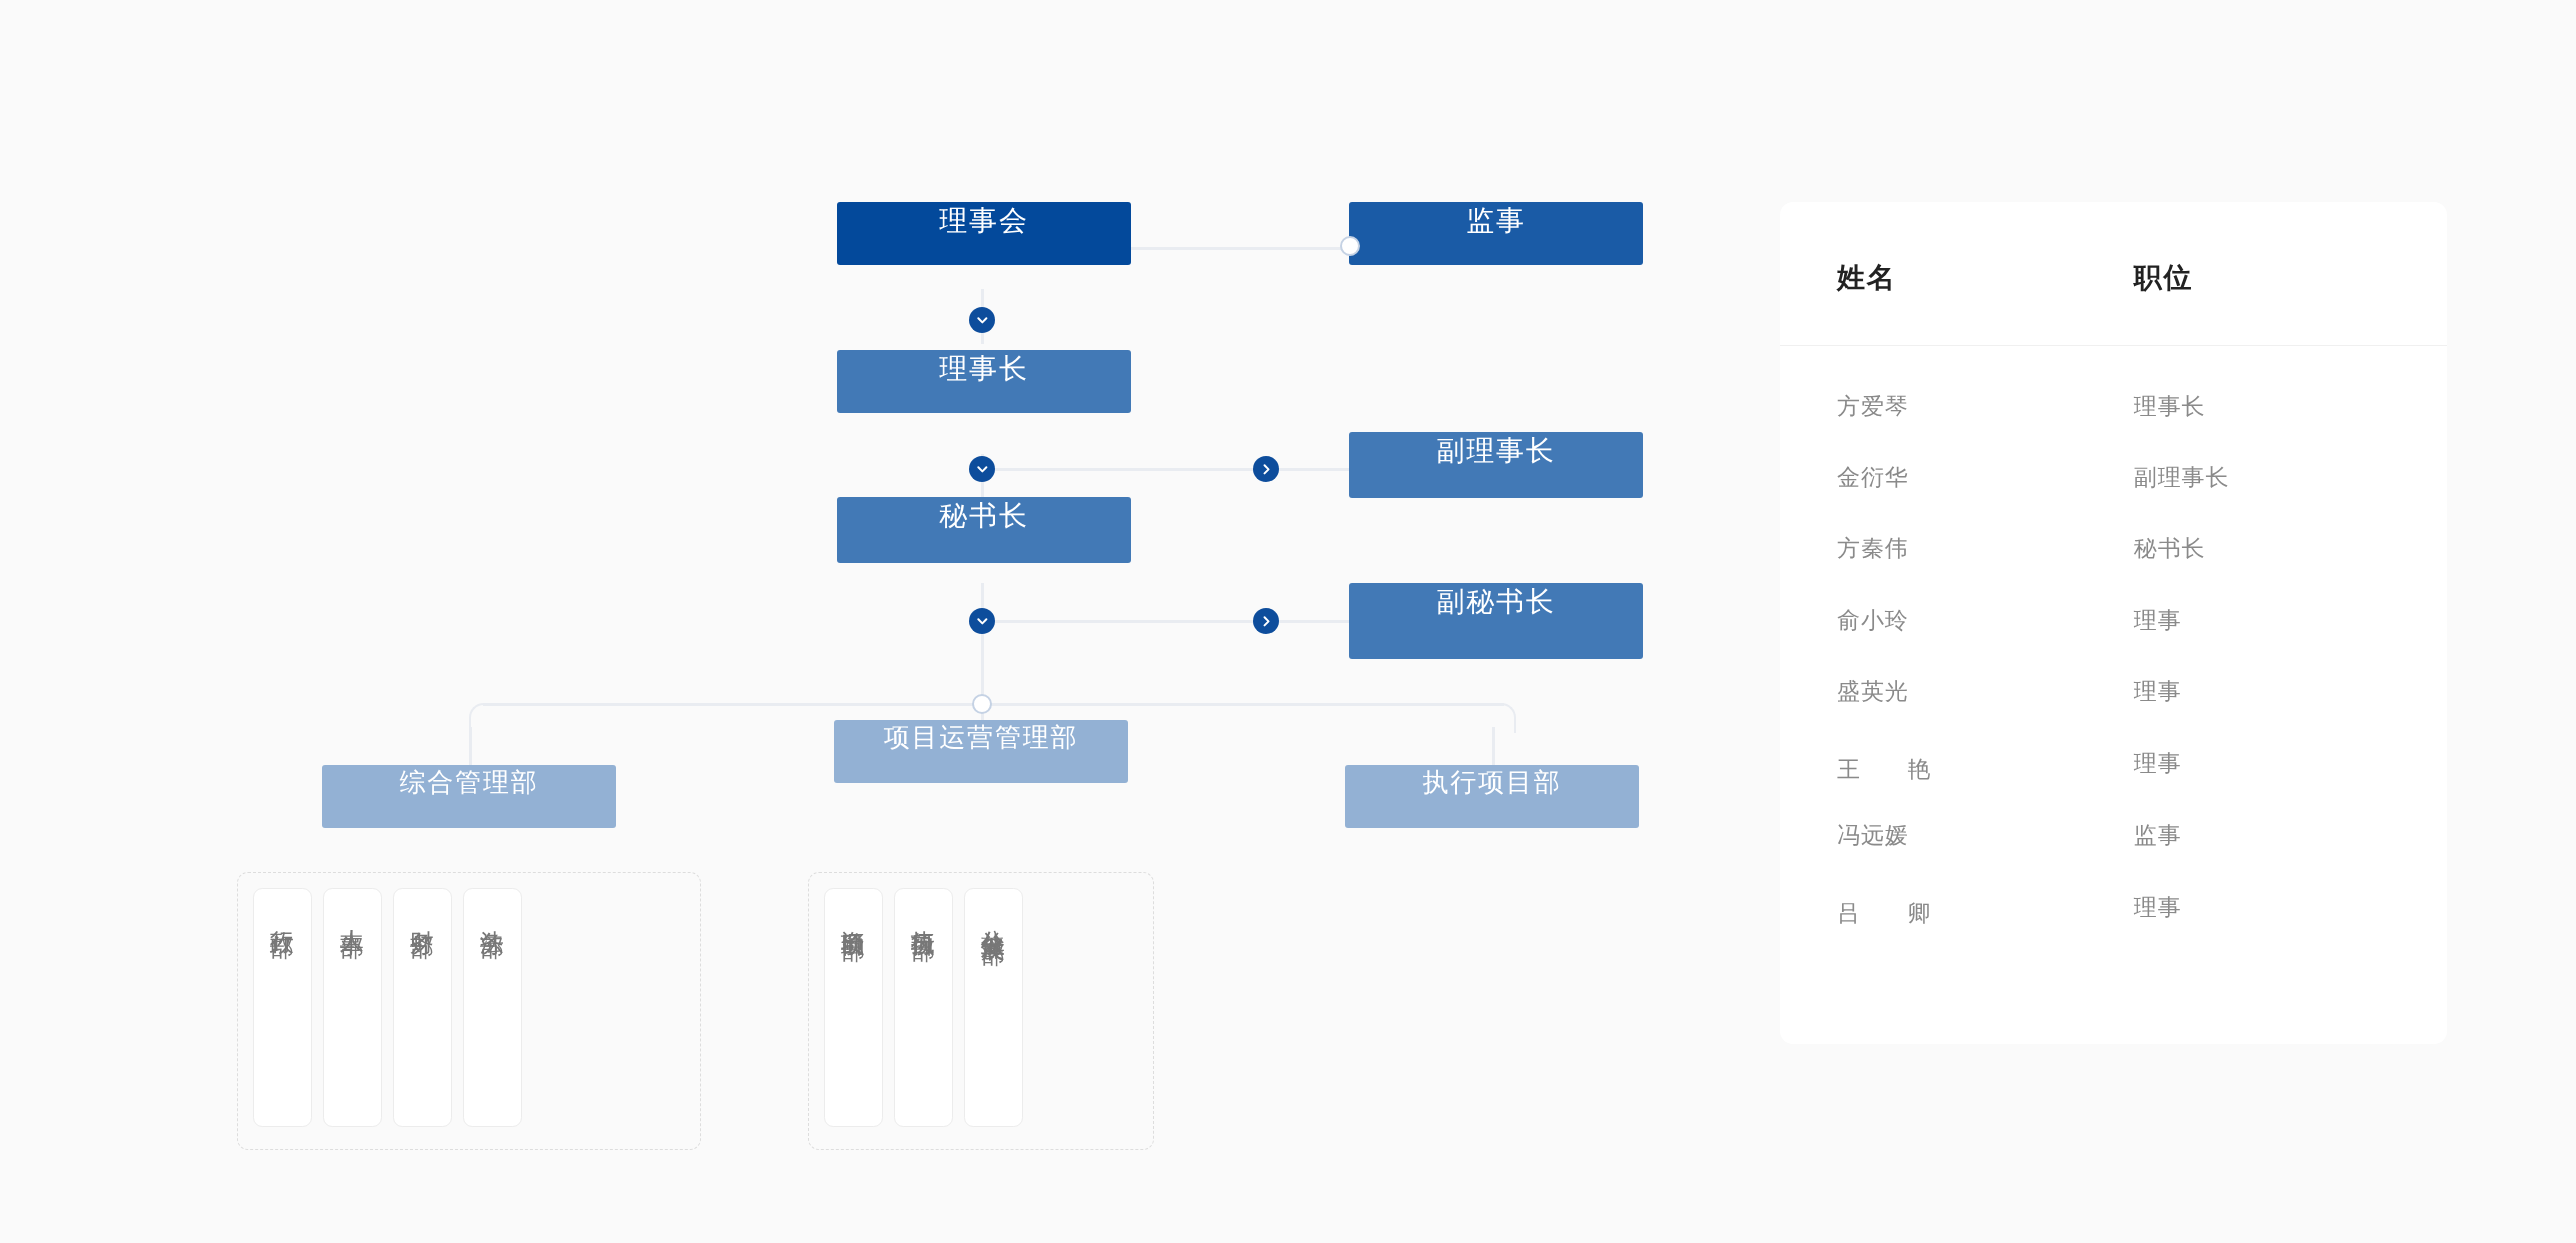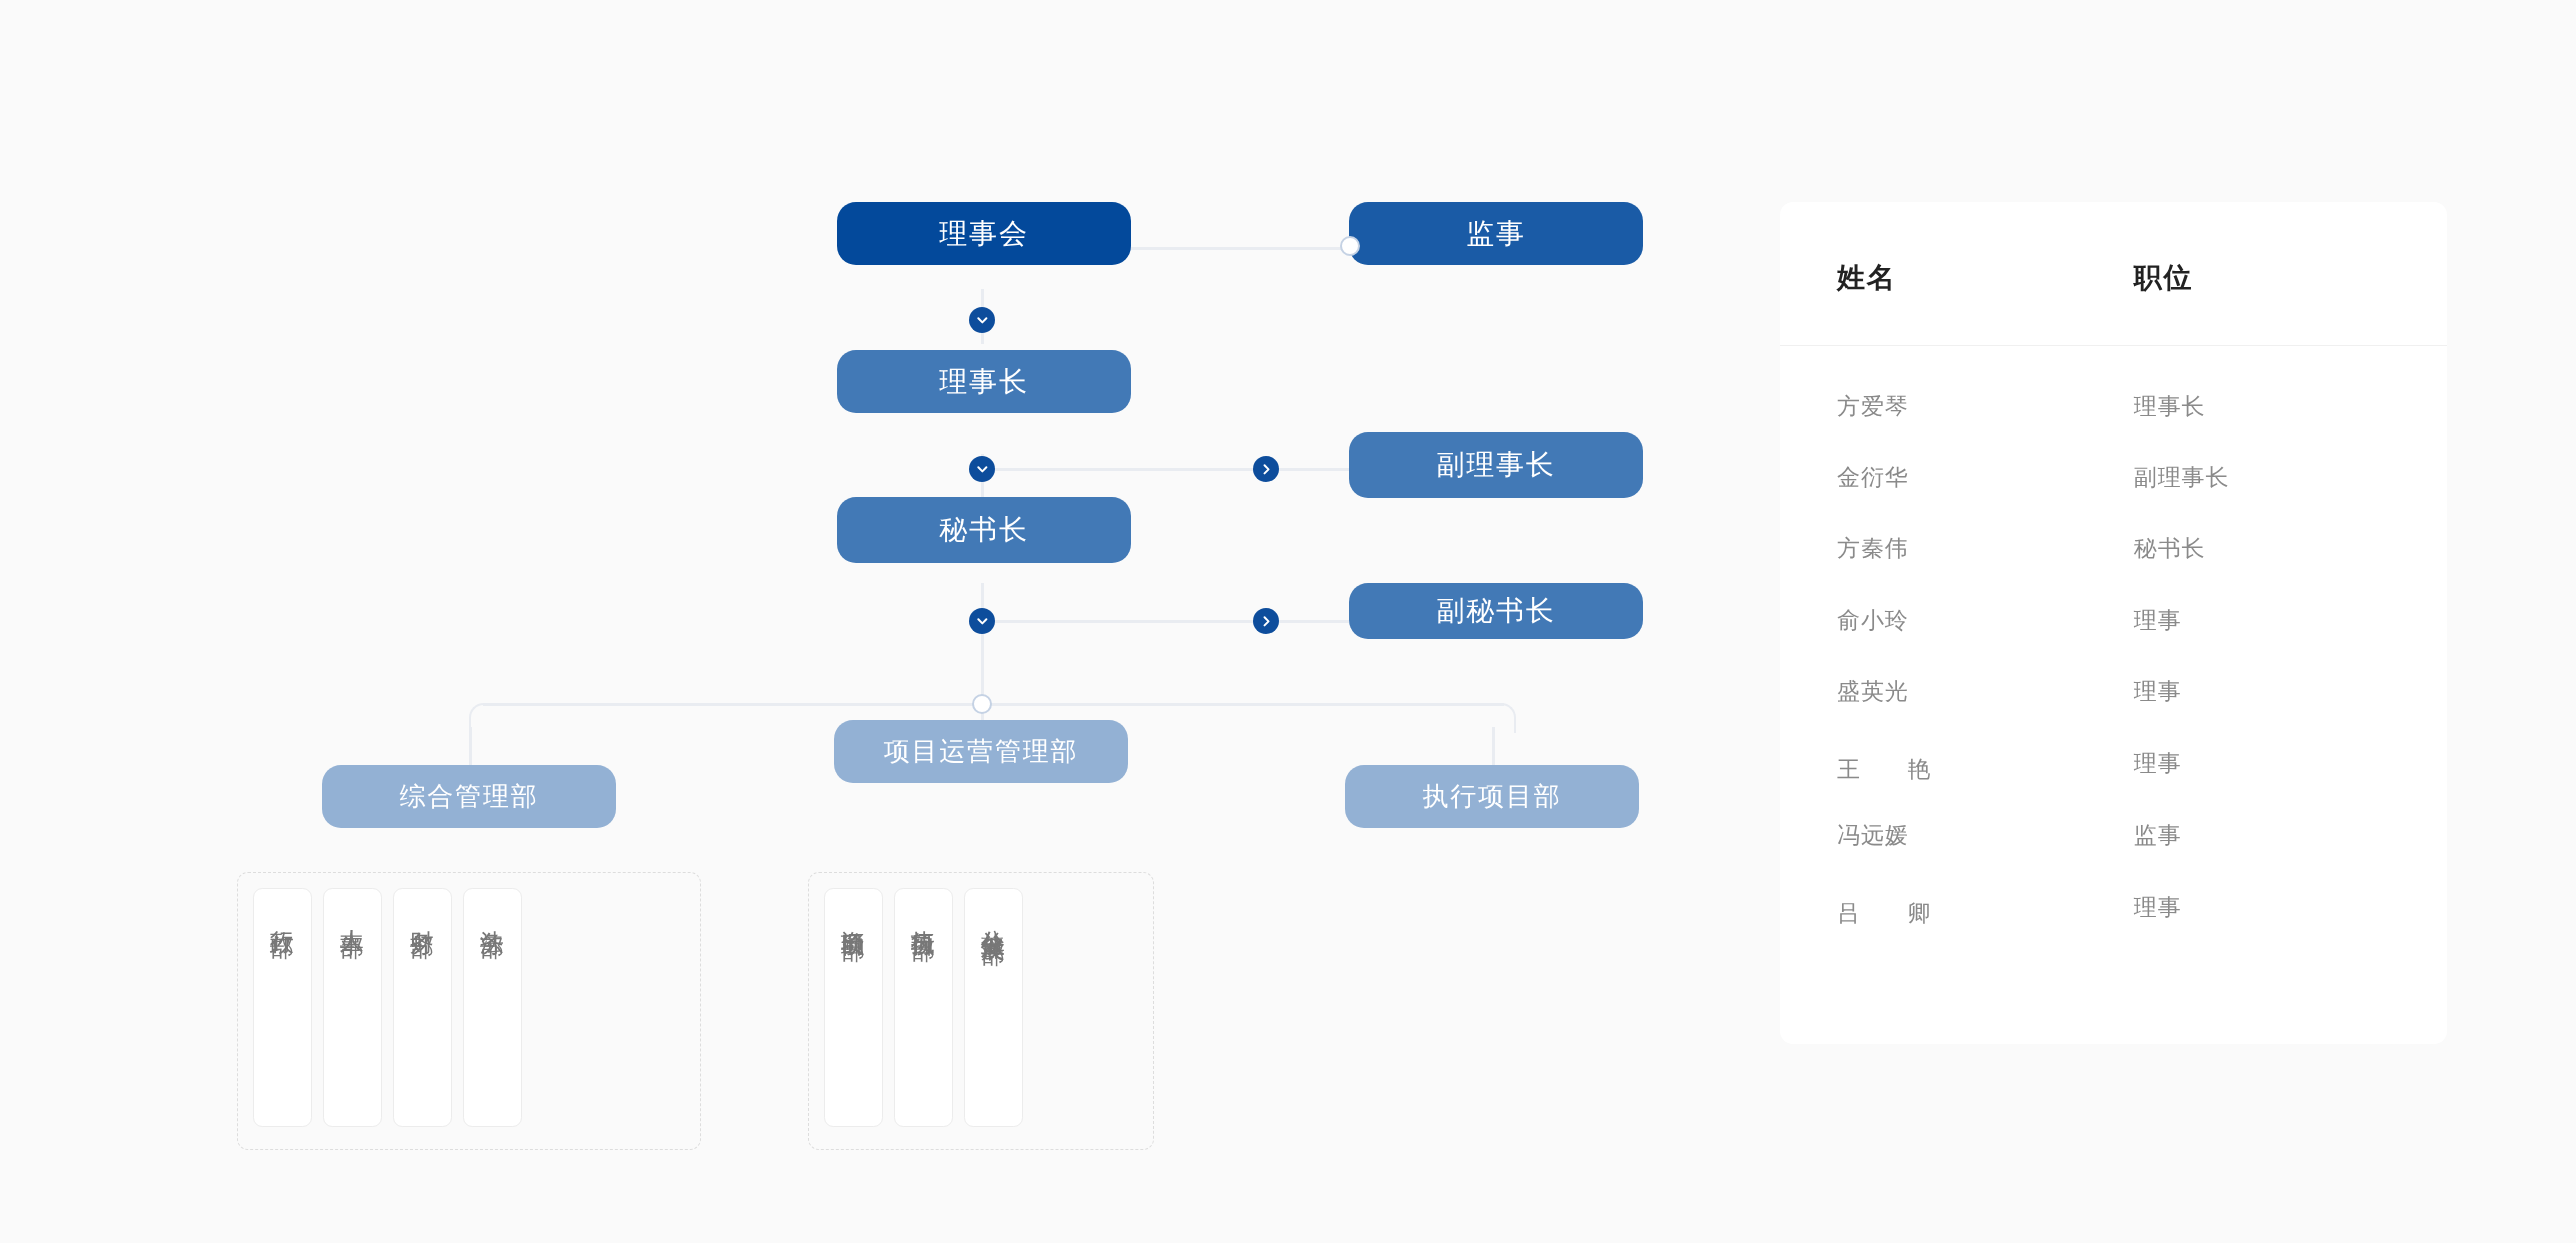--- a/index.html
+++ b/index.html
@@ -43,23 +43,23 @@
   }
   .elbow.right-down {
     border-right-width: 2.8px;
     border-top-width: 2.8px;
     border-top-right-radius: 14.7px;
   }
 
   
   .node {
     position: absolute;
-    border-radius: 19px;
+    border-radius: 3px;
     display: flex;
-    align-items: center;
+    align-items: flex-start;
     justify-content: center;
     color: #ffffff;
     letter-spacing: 1.8px;
     box-sizing: border-box;
     user-select: none;
   }
   .node.lvl-root  { background: #03499b; }
   .node.lvl-side  { background: #1a5ba6; }
   .node.lvl-mid   { background: #4279b6; }
   .node.lvl-dept  { background: #93b1d4; }
@@ -198,21 +198,21 @@
   </div>
 
   <div class="node lvl-mid" style="left:1349px; top:432px; width:294px; height:66px; font-size:28px;">
     <span>副理事长</span>
   </div>
 
   <div class="node lvl-mid" style="left:837px; top:497px; width:294px; height:66px; font-size:28px;">
     <span>秘书长</span>
   </div>
 
-  <div class="node lvl-mid" style="left:1349px; top:583px; width:294px; height:56px; font-size:28px;">
+  <div class="node lvl-mid" style="left:1349px; top:583px; width:294px; height:76px; font-size:28px;">
     <span>副秘书长</span>
   </div>
 
   <div class="node lvl-dept" style="left:322px; top:765px; width:294px; height:63px; font-size:26px;">
     <span>综合管理部</span>
   </div>
 
   <div class="node lvl-dept" style="left:834px; top:720px; width:294px; height:63px; font-size:26px;">
     <span>项目运营管理部</span>
   </div>

